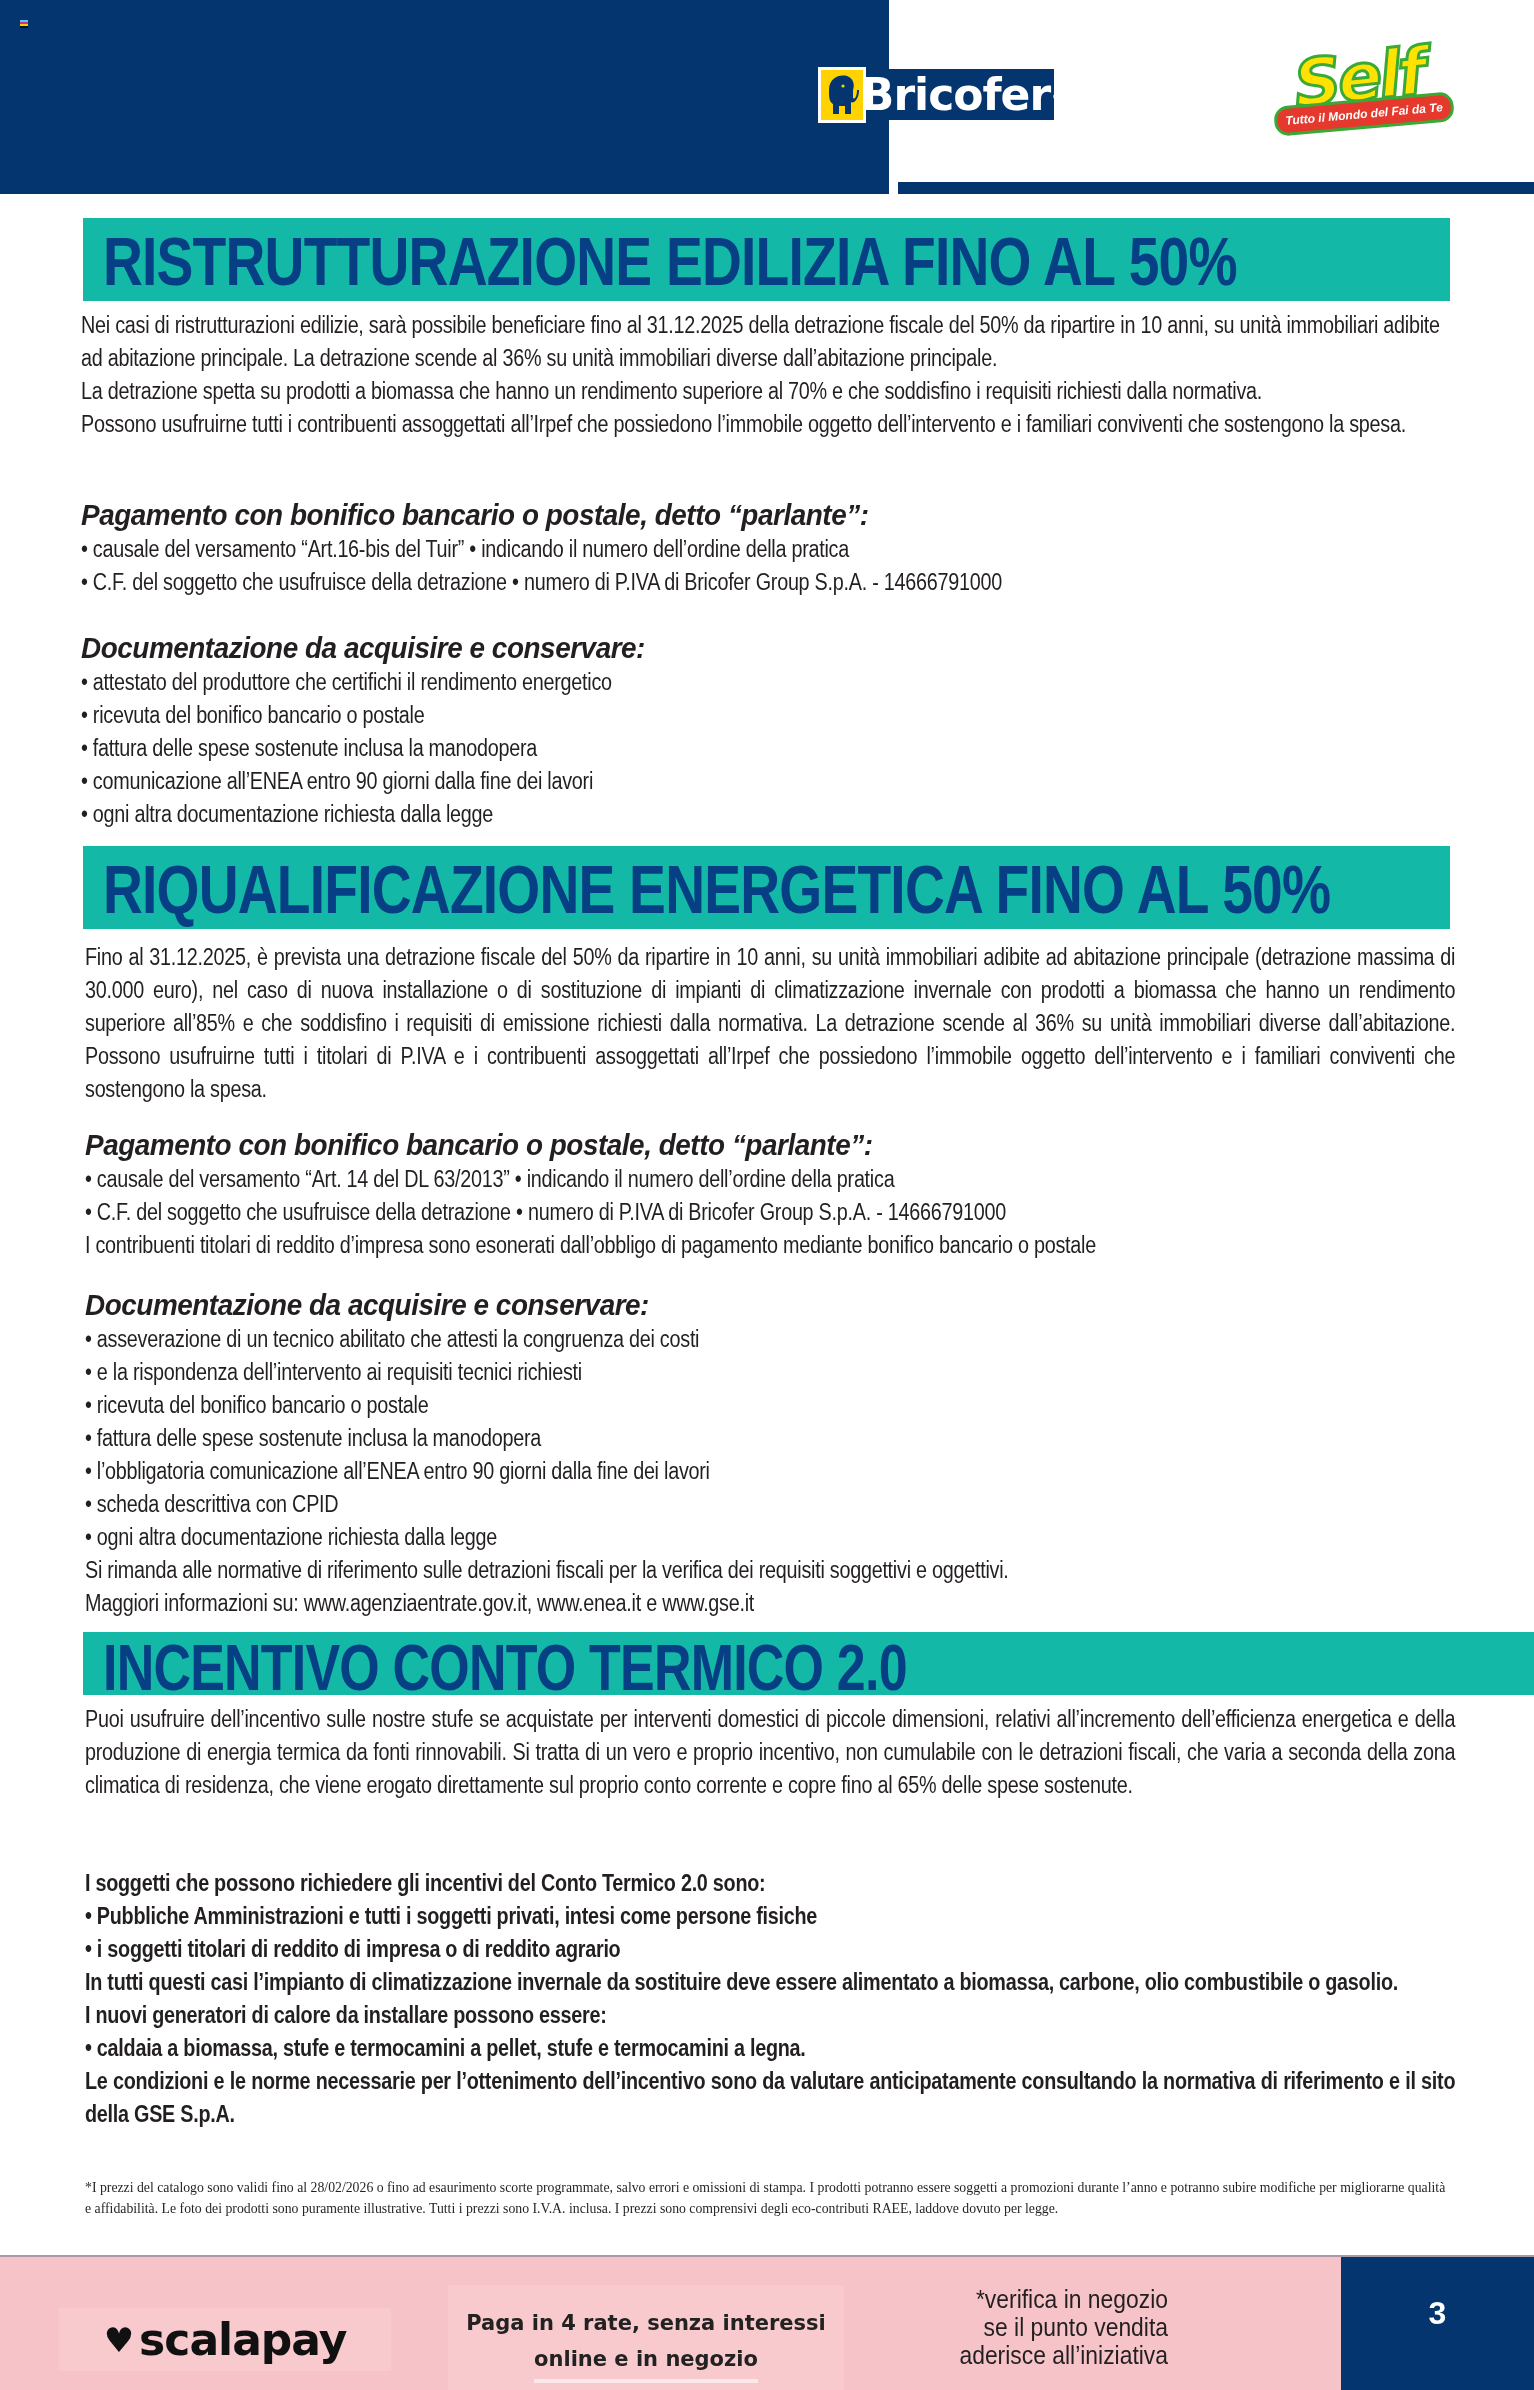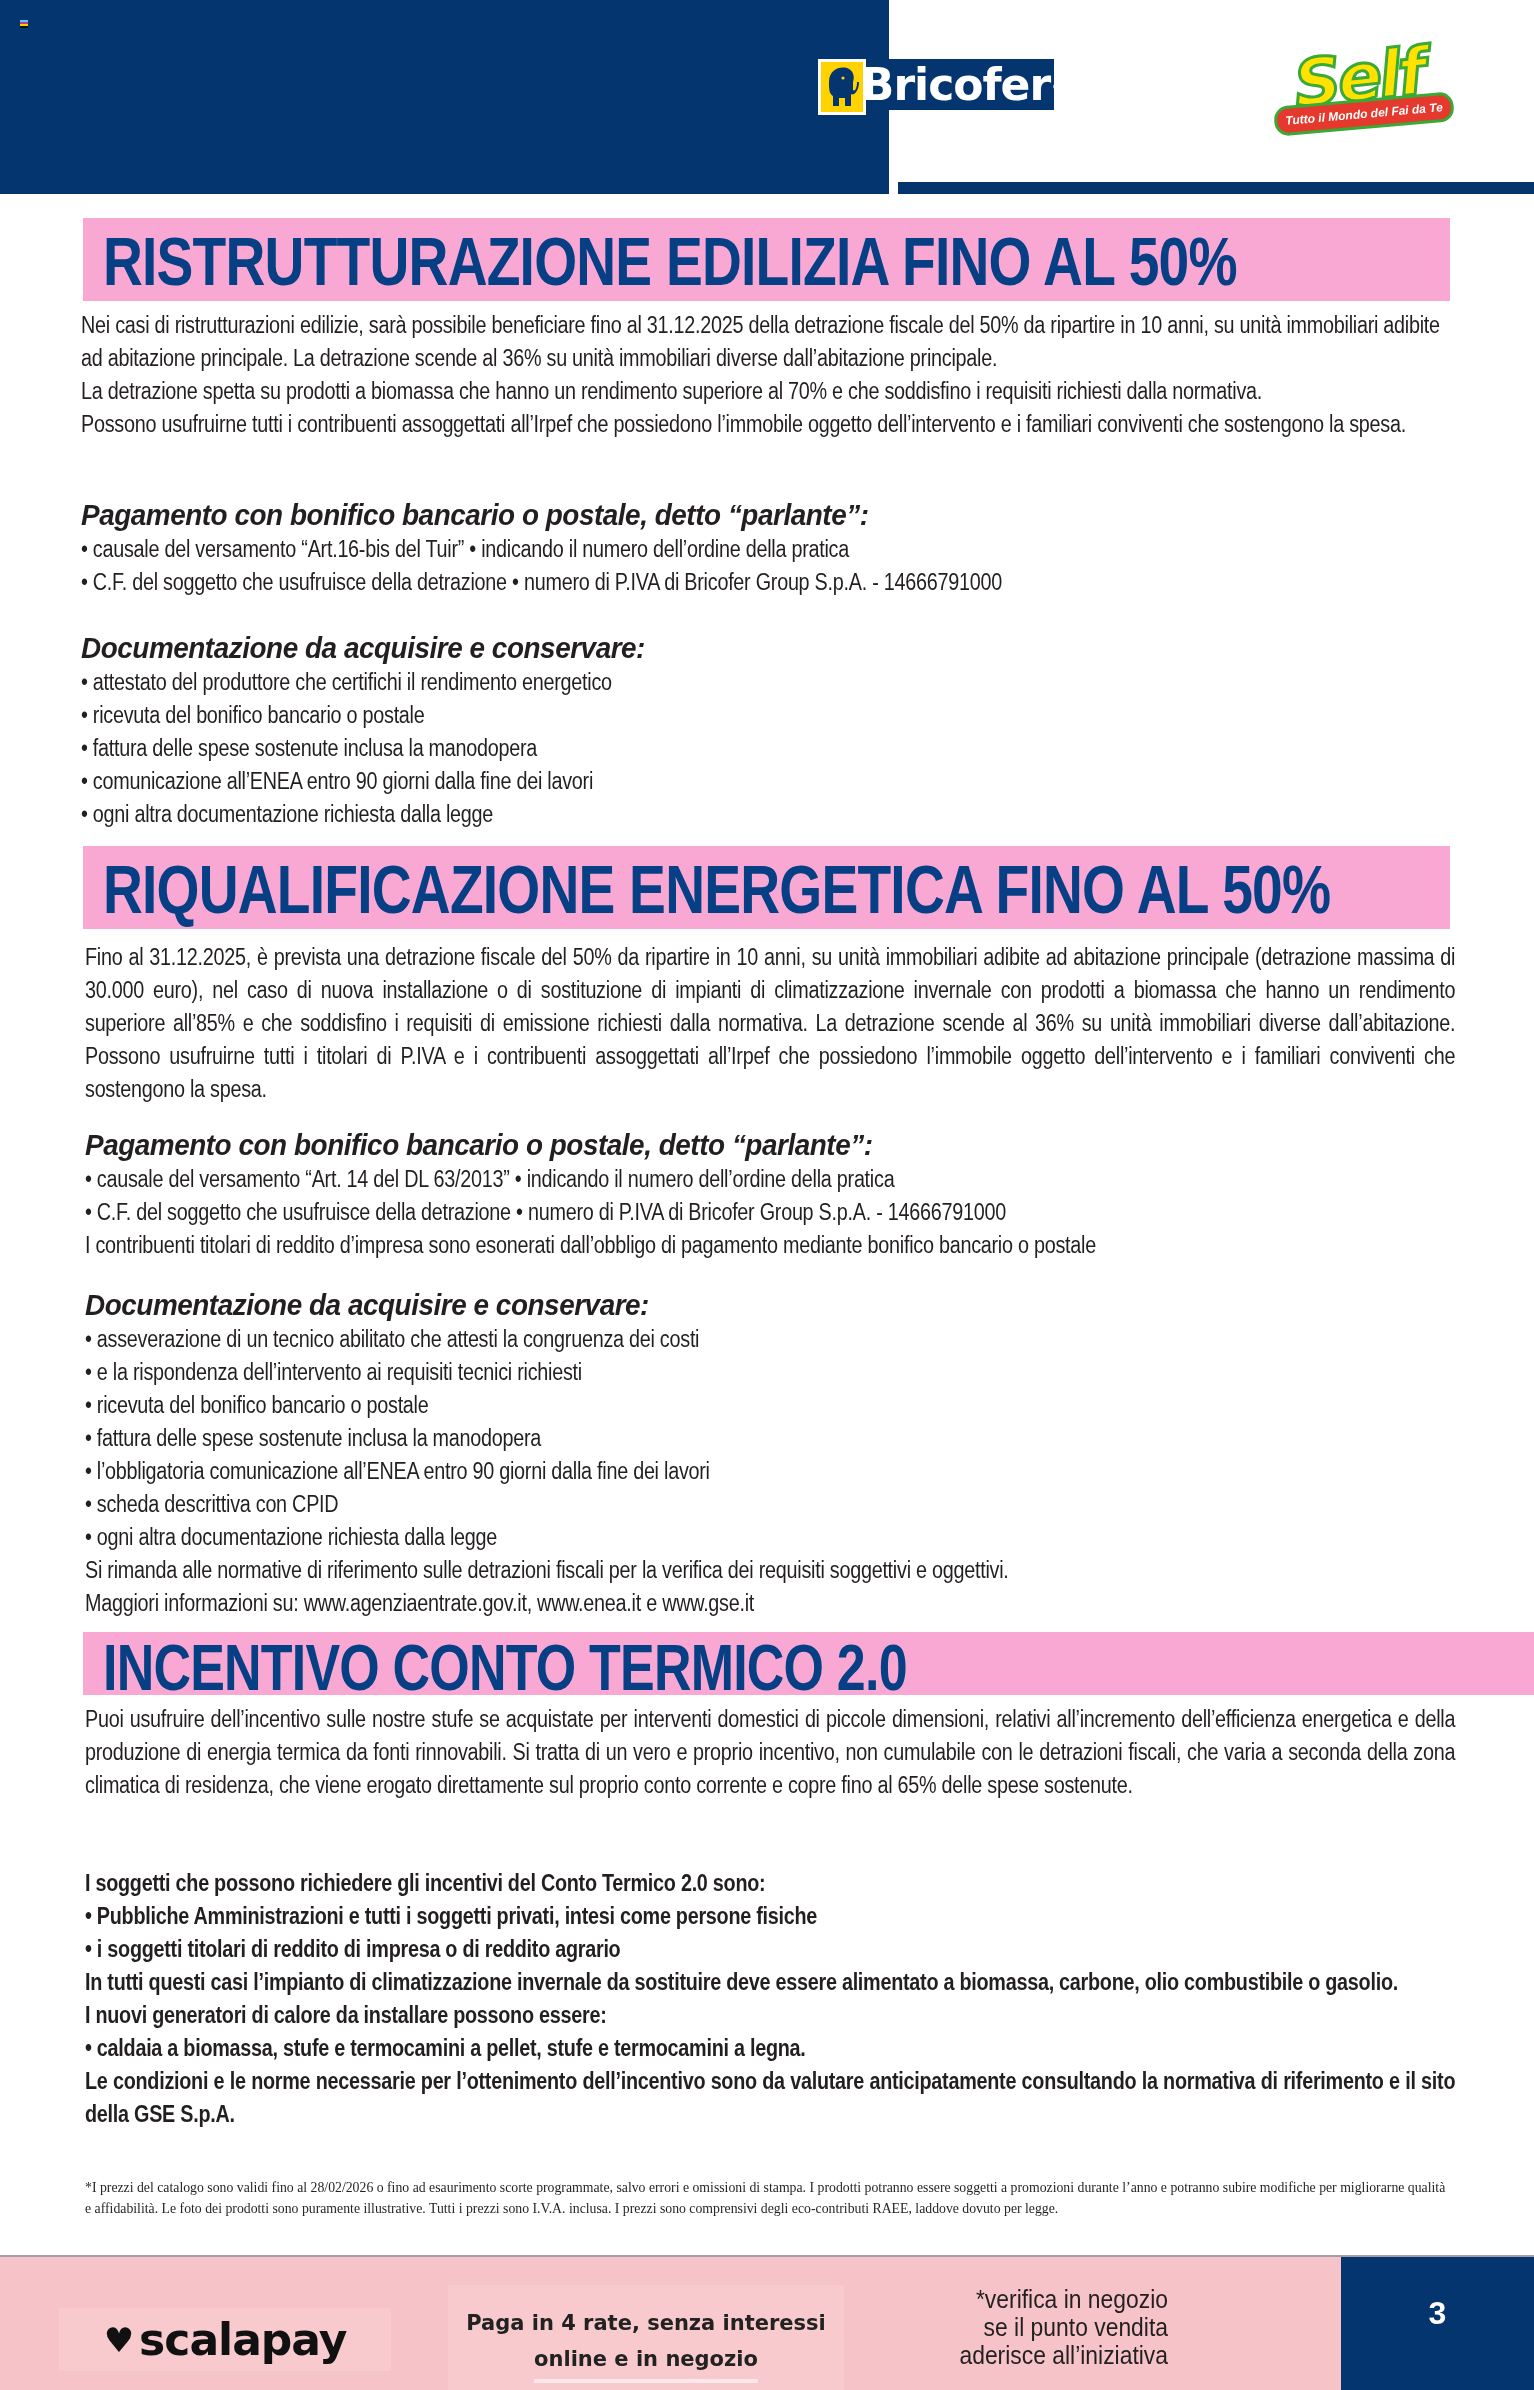--- a/index.html
+++ b/index.html
@@ -4,33 +4,33 @@
 <style>
   * { box-sizing: border-box; margin: 0; padding: 0; }
   html, body { width: 1535px; height: 2391px; background: #ffffff; overflow: hidden; }
   body { position: relative; font-family: "Liberation Sans", sans-serif; color: #231f20; }
 
   
   .hdr-blue { position: absolute; left: 0; top: 0; width: 889px; height: 194px; background: #04356f; }
   .reg-mark { position: absolute; left: 20px; top: 20px; width: 8px; height: 8px; }
   .reg-mark span { display: block; height: 2px; }
   .hdr-bar { position: absolute; left: 898px; top: 182px; width: 637px; height: 12px; background: #04356f; }
-  .logo-bricofer { position: absolute; left: 818px; top: 59px; height: 71px; display: flex; align-items: flex-start; border-radius: 15px; }
+  .logo-bricofer { position: absolute; left: 818px; top: 59px; height: 71px; display: flex; align-items: center; border-radius: 15px; }
   .logo-elephant { width: 48px; background: #ffd200; border: 3px solid #fff; display: flex; align-items: center; justify-content: center; }
   .logo-wordmark { width: 188px; background: #04356f; color: #fff; font-weight: 900; font-size: 44px; letter-spacing: -1px; display: flex; align-items: center; justify-content: center; font-family: "DejaVu Sans", sans-serif; }
   .logo-wordmark sup { font-size: 8px; margin-left: 2px; align-self: flex-end; margin-bottom: 18px; }
   .flag-green { width: 20px; margin-left: 4px; background: #1d9a3c; }
   .flag-gap { width: 18px; background: #fff; }
   .flag-red { width: 20px; background: #e3202a; }
   .logo-self { position: absolute; left: 1272px; top: 40px; width: 183px; height: 114px; }
   .self-word { position: absolute; left: 22px; top: 0; font-family: "DejaVu Sans", sans-serif; font-weight: 900; font-style: italic; font-size: 65px; color: #ffe200; -webkit-text-stroke: 3px #3aa935; letter-spacing: -3px; transform: rotate(-6deg); }
   .self-tag { position: absolute; left: 2px; top: 59px; width: 180px; height: 30px; background: #e5392e; border: 3px solid #3aa935; border-radius: 14px; color: #fff; font-weight: 700; font-style: italic; font-size: 12px; display: flex; align-items: center; justify-content: center; transform: rotate(-5deg); white-space: nowrap; }
 
   
-  .h-bar { position: absolute; left: 83px; height: 83px; background: #f9a8d4; }
+  .h-bar { position: absolute; left: 83px; height: 83px; background: #14b8a6; }
   .h-bar h2 { position: absolute; left: 20px; top: 4px; font-family: "Liberation Sans", sans-serif; font-weight: 700; color: #073f85; font-size: 69px; line-height: 79px; letter-spacing: -1px; transform: scaleX(0.8); transform-origin: left center; white-space: nowrap; }
 
   
   .blk { position: absolute; left: 81px; width: 1370px; }
   .p { font-size: 23px; line-height: 33px; letter-spacing: -0.3px; transform: scaleX(0.86); transform-origin: left top; width: 116.3%; }
   .p.just { text-align: justify; }
   .subh { font-size: 30px; line-height: 36px; font-weight: 700; font-style: italic; letter-spacing: -0.5px; transform: scaleX(0.93); transform-origin: left top; white-space: nowrap; }
   .li { font-size: 23px; line-height: 33px; letter-spacing: -0.3px; transform: scaleX(0.86); transform-origin: left top; white-space: nowrap; }
   .li::before { content: "\2022"; margin-right: 6px; }
   .bold { font-weight: 700; }

